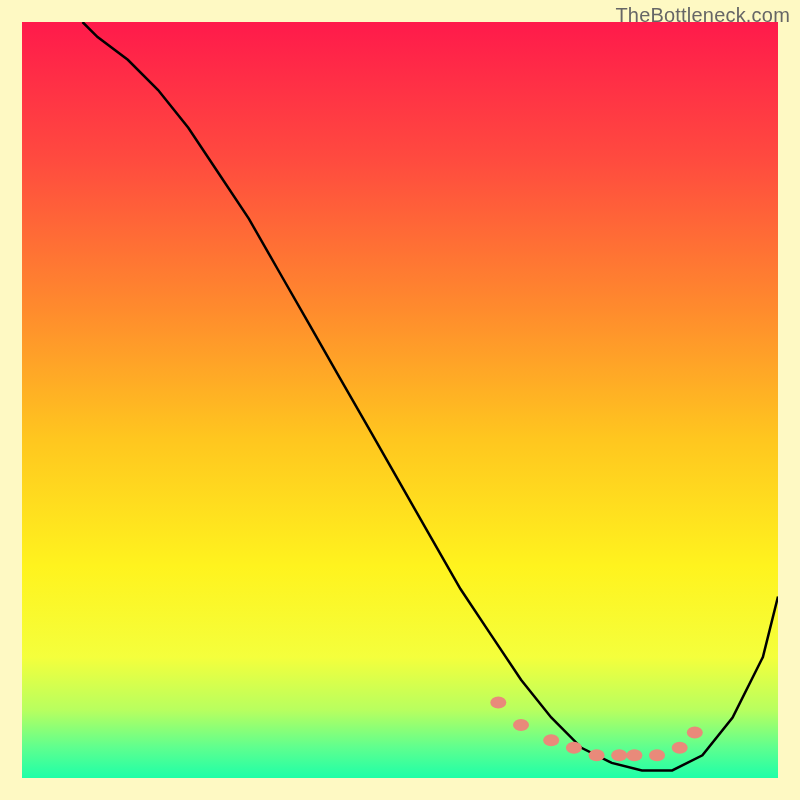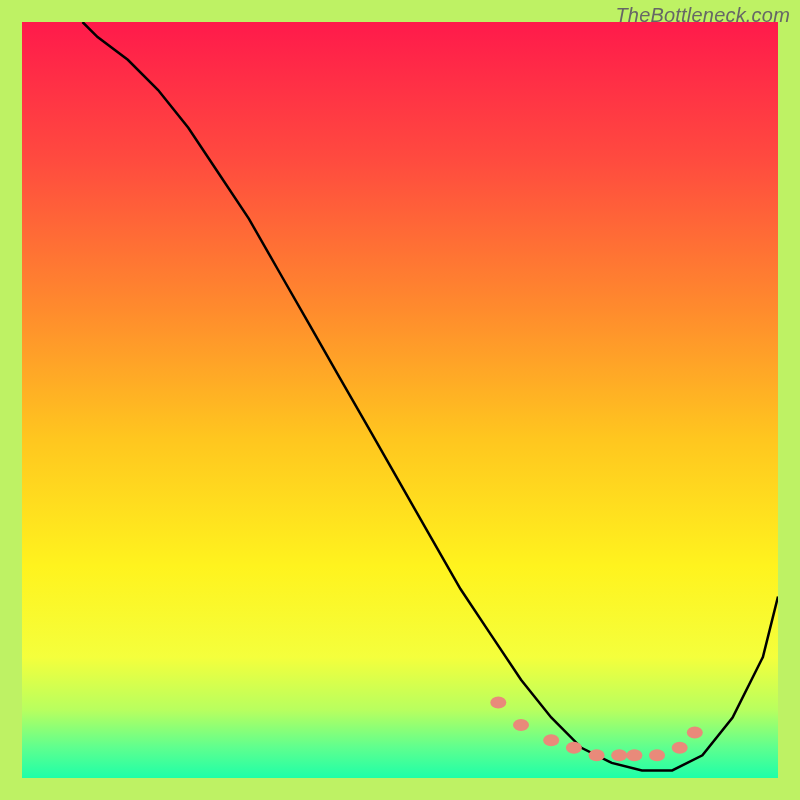--- a/index.html
+++ b/index.html
@@ -8,22 +8,21 @@
     width: 800px;
     height: 800px;
     background: #000;
     overflow: hidden;
     font-family: Arial, Helvetica, sans-serif;
   }
   .stage {
     position: relative;
     width: 800px;
     height: 800px;
-    background: #bef264;
-    font-style: italic;
+    background: #fef9c3;
   }
   .plot {
     position: absolute;
     left: 22px;
     top: 22px;
     width: 756px;
     height: 756px;
     overflow: hidden;
   }
   .plot svg {

